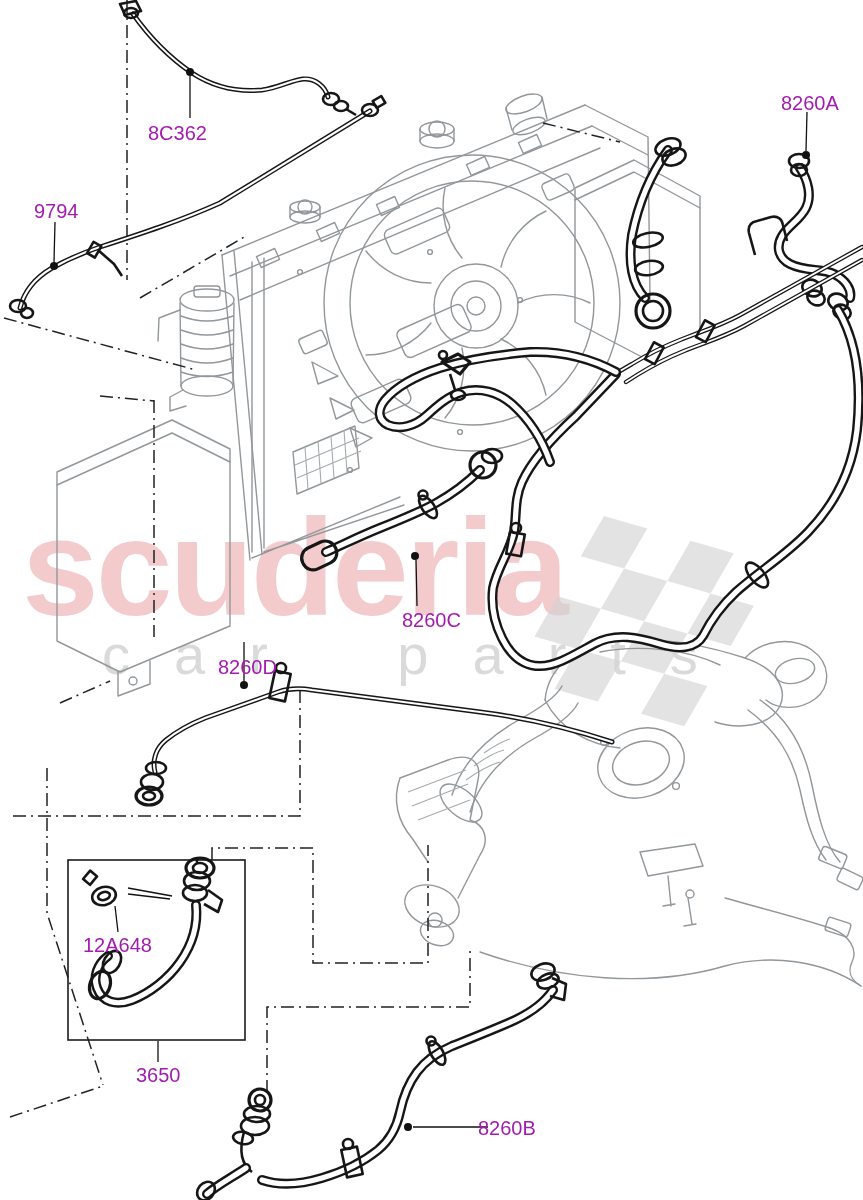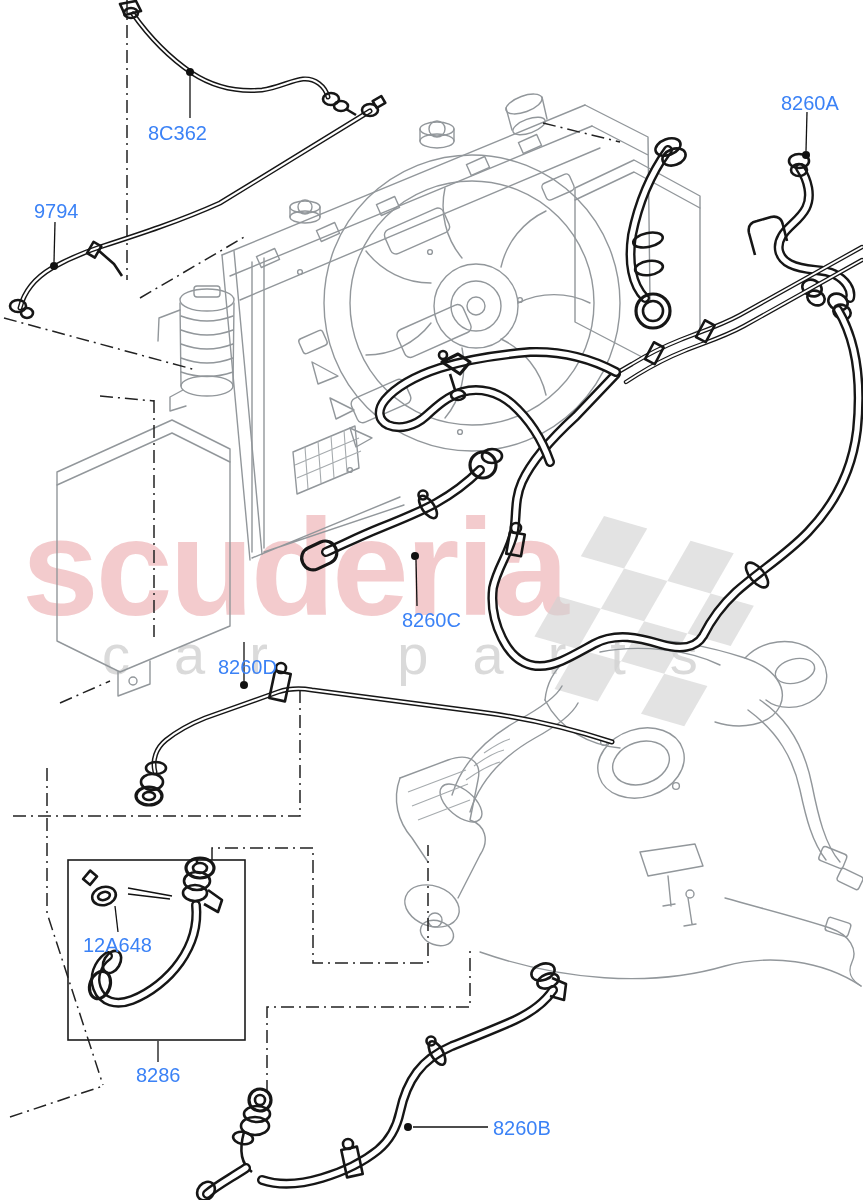--- a/index.html
+++ b/index.html
@@ -21,21 +21,21 @@
   .tubeW{fill:none;stroke:#ffffff;stroke-width:2.1;stroke-linecap:round;}
   .pipeB{fill:none;stroke:#161616;stroke-width:4.4;stroke-linecap:round;}
   .pipeW{fill:none;stroke:#ffffff;stroke-width:1.9;stroke-linecap:round;}
   .blk{fill:none;stroke:#161616;stroke-width:2.6;stroke-linejoin:round;}
   .blk3{fill:none;stroke:#161616;stroke-width:3.2;stroke-linejoin:round;}
   .dashdot{fill:none;stroke:#222;stroke-width:1.5;stroke-dasharray:13 5 2 5;}
   .leader{stroke:#111;stroke-width:1.3;fill:none;}
   .dot{fill:#111;stroke:none;}
   .callout-box{fill:none;stroke:#1c1c1c;stroke-width:1.6;}
   
-  .part-label{position:absolute;z-index:3;font-size:20px;color:#3b82f6;cursor:pointer;
+  .part-label{position:absolute;z-index:3;font-size:20px;color:#a21caf;cursor:pointer;
               white-space:nowrap;line-height:1.1;}
 </style>
 </head>
 <body>
 
 <div id="stage">
 
   <div id="wm-brand">scuderia</div>
   <div id="wm-sub">car parts</div>
   <svg id="wm-flag" width="863" height="1200">
@@ -344,15 +344,15 @@
       <circle class="dot" cx="408" cy="1127" r="4"></circle>
     </g>
   </svg>
 
   <div class="part-label" style="left:148px;top:122px">8C362</div>
   <div class="part-label" style="left:34px;top:200px">9794</div>
   <div class="part-label" style="left:781px;top:92px">8260A</div>
   <div class="part-label" style="left:218px;top:656px">8260D</div>
   <div class="part-label" style="left:402px;top:609px">8260C</div>
   <div class="part-label" style="left:83px;top:934px">12A648</div>
-  <div class="part-label" style="left:136px;top:1064px">8286</div>
-  <div class="part-label" style="left:493px;top:1117px">8260B</div>
+  <div class="part-label" style="left:136px;top:1064px">3650</div>
+  <div class="part-label" style="left:478px;top:1117px">8260B</div>
 </div>
 
 </body></html>

